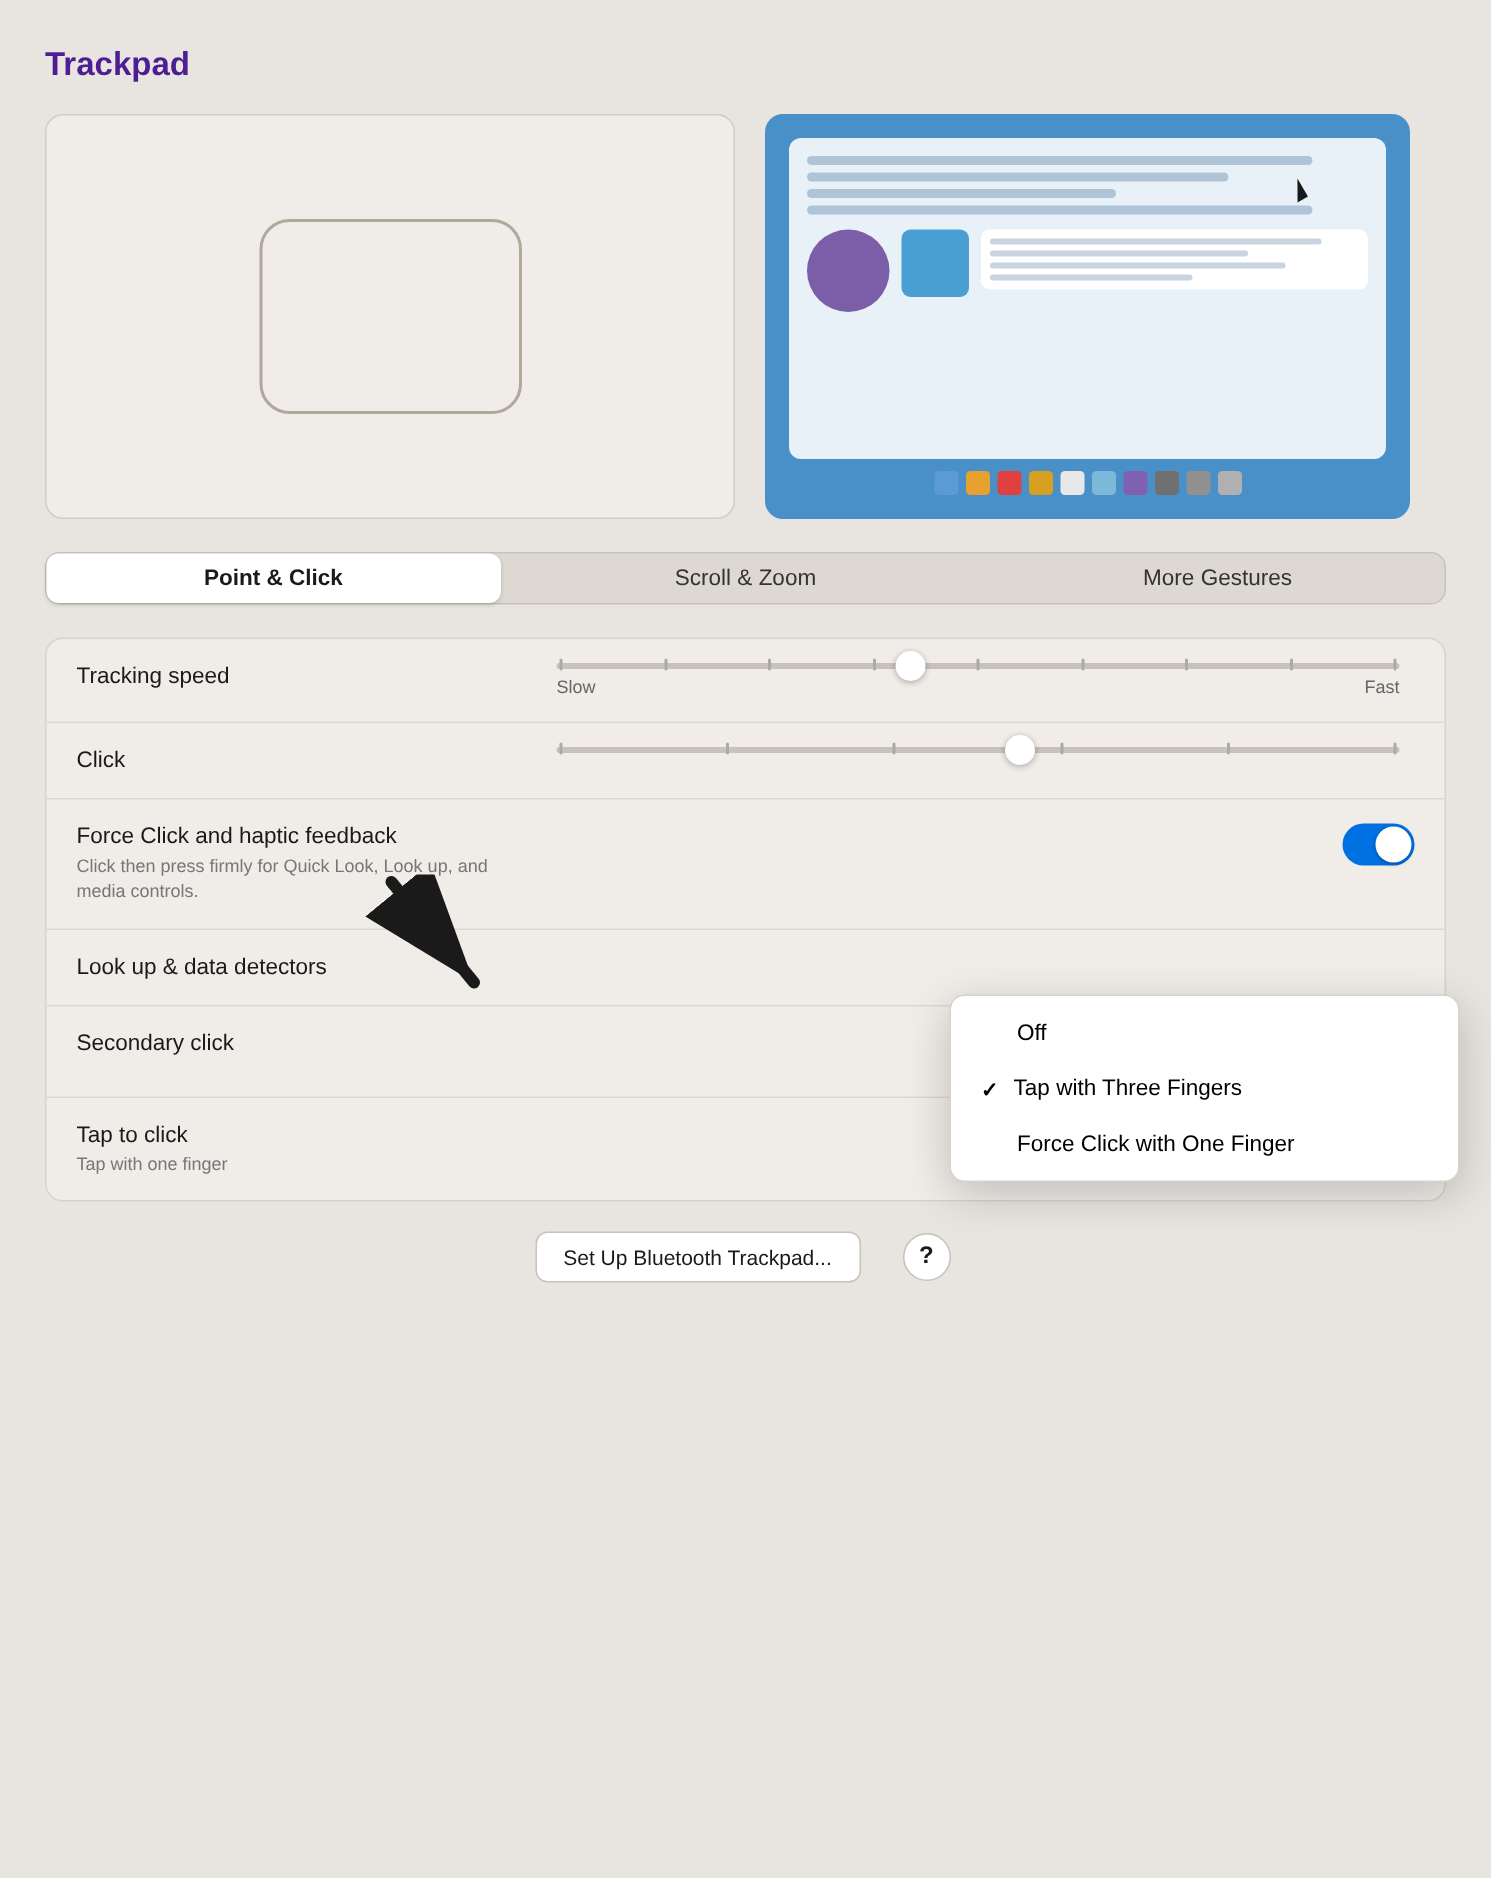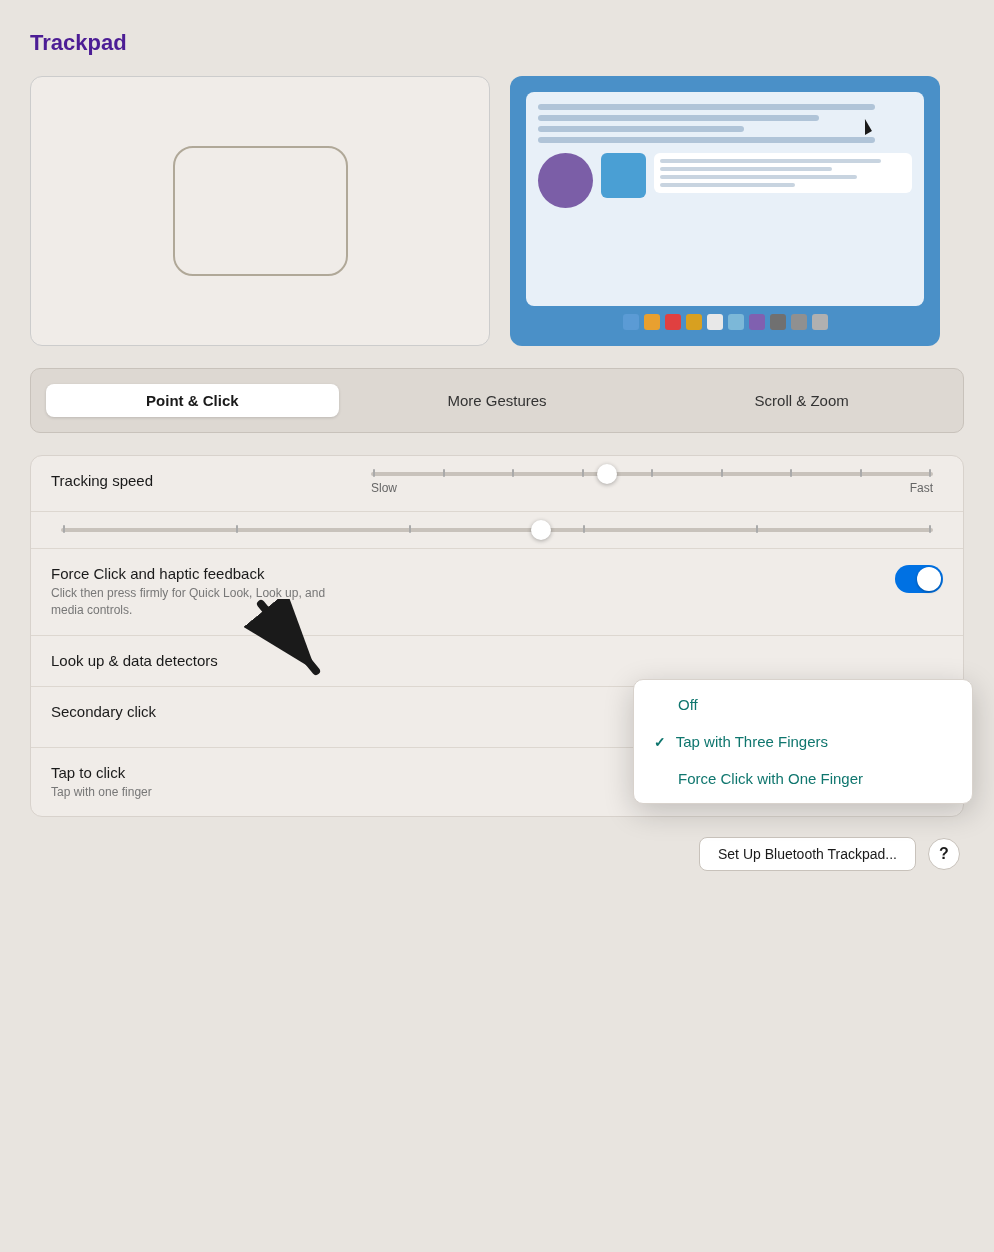--- a/index.html
+++ b/index.html
@@ -143,21 +143,21 @@
       width: 16px;
       height: 16px;
       border-radius: 3px;
     }
 
     
     .tabs-container {
       display: flex;
       background: #ddd8d2;
       border-radius: 10px;
-      padding: 15px;
+      padding: 0;
       margin-bottom: 22px;
       border: 1px solid #c8c2bb;
       gap: 12px;
     }
 
     .tab {
       flex: 1;
       text-align: center;
       padding: 8px 0;
       border-radius: 8px;
@@ -356,21 +356,21 @@
       box-shadow: 0 8px 30px rgba(0,0,0,0.2);
       z-index: 100;
       min-width: 340px;
       padding: 6px 0;
       border: 1px solid #d8d2cc;
     }
 
     .popup-item {
       padding: 10px 20px;
       font-size: 15px;
-      color: #0f766e;
+      color: #000000;
       cursor: pointer;
       display: flex;
       align-items: center;
       gap: 10px;
     }
 
     .popup-item.checked::before {
       content: '✓';
       font-size: 14px;
       font-weight: 600;
@@ -378,23 +378,23 @@
 
     .popup-item:not(.checked)::before {
       content: '';
       display: inline-block;
       width: 14px;
     }
 
     
     .bottom-bar {
       display: flex;
-      justify-content: flex-end;
-      align-items: center;
-      gap: 12px;
+      justify-content: center;
+      align-items: center;
+      gap: 28px;
       margin-top: 20px;
       padding-right: 4px;
     }
 
     .btn-bluetooth {
       background: white;
       border: 1px solid #c8c2bb;
       border-radius: 8px;
       padding: 8px 18px;
       font-size: 14px;
@@ -463,22 +463,22 @@
       <div class="demo-dot" style="background:#8060b0"></div>
       <div class="demo-dot" style="background:#707070"></div>
       <div class="demo-dot" style="background:#909090"></div>
       <div class="demo-dot" style="background:#b0b0b0"></div>
     </div>
   </div>
 </div>
 
 <div class="tabs-container">
   <div class="tab active">Point &amp; Click</div>
+  <div class="tab">Scroll &amp; Zoom</div>
   <div class="tab">More Gestures</div>
-  <div class="tab">Scroll &amp; Zoom</div>
 </div>
 
 <div class="settings-panel">
 
   <div class="setting-row">
     <div class="setting-label-col">
       <span class="setting-label">Tracking speed</span>
     </div>
     <div class="setting-control">
       <div class="slider-wrapper">
@@ -498,20 +498,23 @@
         </div>
         <div class="slider-labels">
           <span>Slow</span>
           <span>Fast</span>
         </div>
       </div>
     </div>
   </div>
 
   <div class="setting-row">
+    <div class="setting-label-col">
+      <span class="setting-label">Click</span>
+    </div>
     <div class="setting-control">
       <div class="slider-wrapper">
         <div class="slider-track">
           <div class="slider-ticks">
             <div class="tick"></div>
               <div class="tick"></div>
               <div class="tick"></div>
             <div class="tick"></div>
               <div class="tick"></div>
               <div class="tick"></div>

